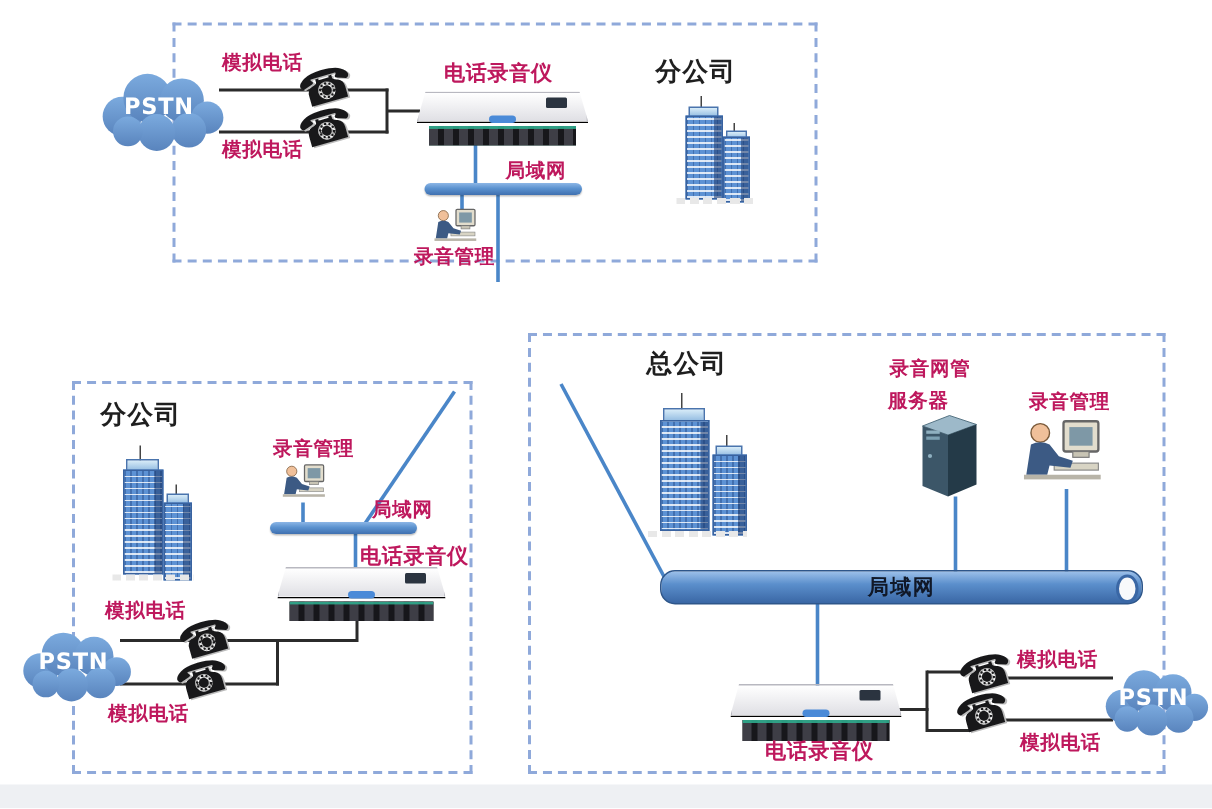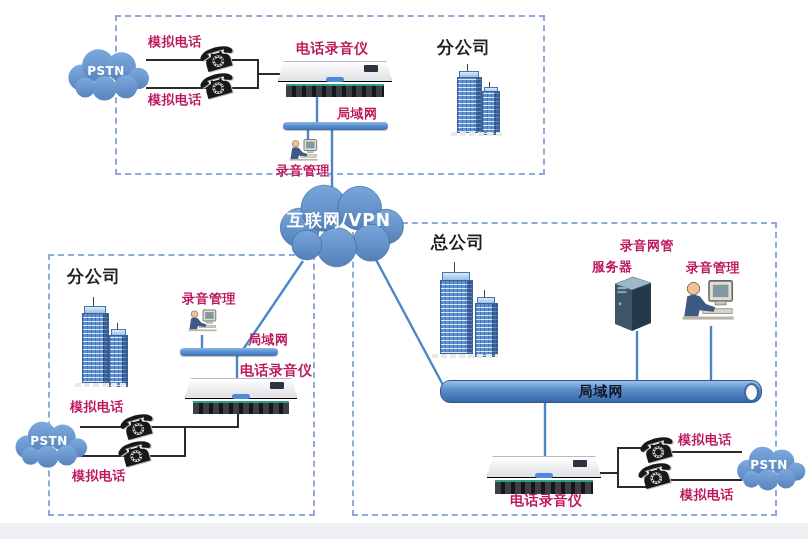--- a/index.html
+++ b/index.html
@@ -18,21 +18,21 @@
   .label.mid { font-size:14px; }
   .title { position:absolute; z-index:4; font-size:17px; font-weight:600; color:#1f1f1f; white-space:nowrap; letter-spacing:1px; }
 
   
   .cloud { position:absolute; z-index:5; }
   .cloud svg { display:block; width:100%; height:100%; }
   .cloud-text {
     position:absolute; inset:0; display:flex; align-items:center; justify-content:center;
     color:#ffffff; font-weight:bold; z-index:6; padding-bottom:4px;
   }
-  .cloud-text.pstn { font-size:12px; letter-spacing:.5px; }
+  .cloud-text.pstn { font-size:15px; letter-spacing:.5px; }
   .cloud-text.vpn  { font-size:17px; letter-spacing:1px; }
 
   
   .bar { position:absolute; z-index:3; height:8px; border-radius:4px;
     background:linear-gradient(180deg,#8cb6e6 0%,#5b92cf 45%,#3f70b0 100%);
     box-shadow:0 1px 1px rgba(0,0,0,.25);
   }
   .pipe { position:absolute; z-index:3; height:21px; border-radius:10px;
     background:linear-gradient(180deg,#9cc0ea 0%,#5b8fcc 40%,#3a67a5 100%);
     border:1px solid #2e5档a; border:1px solid #2e568a;
@@ -177,40 +177,20 @@
   <div class="bldg" style="left:449px;top:64px;width:56px;height:72px;">
     <div class="antenna" style="left:18px;top:0;height:8px;"></div>
     <div class="roof" style="left:10px;top:7px;width:18px;height:6px;"></div>
     <div class="tower" style="left:8px;top:13px;width:23px;height:54px;"></div>
     <div class="antenna" style="left:40px;top:18px;height:6px;"></div>
     <div class="roof" style="left:35px;top:23px;width:12px;height:5px;"></div>
     <div class="tower" style="left:33px;top:27px;width:16px;height:42px;"></div>
     <div class="pads" style="left:2px;top:68px;width:52px;"></div>
   </div>
 
-  <div class="cloud" style="left:264px;top:176px;width:150px;height:92px;">
-    <svg viewBox="0 0 120 80">
-      <defs>
-          <linearGradient id="cg2" x1="0" y1="0" x2="0" y2="1">
-        <stop offset="0" stop-color="#78a7dc"></stop>
-            <stop offset="1" stop-color="#5480b9"></stop>
-      </linearGradient>
-        </defs>
-      <g fill="url(#cg2)" stroke="#40699e" stroke-width=".6">
-        <circle cx="26" cy="45" r="17"></circle>
-          <circle cx="47" cy="28" r="20"></circle>
-          <circle cx="78" cy="28" r="19"></circle>
-        <circle cx="101" cy="44" r="15"></circle>
-          <circle cx="88" cy="58" r="16"></circle>
-          <circle cx="58" cy="62" r="17"></circle>
-          <circle cx="32" cy="60" r="13"></circle>
-      </g>
-    </svg>
-    <span class="cloud-text vpn">互联网/VPN</span>
-  </div>
 
   <span class="title" style="left:67px;top:265px;">分公司</span>
   <div class="bldg" style="left:73px;top:297px;width:58px;height:92px;">
     <div class="antenna" style="left:20px;top:0;height:10px;"></div>
     <div class="roof" style="left:11px;top:9px;width:20px;height:7px;"></div>
     <div class="tower" style="left:9px;top:16px;width:25px;height:68px;"></div>
     <div class="antenna" style="left:44px;top:26px;height:7px;"></div>
     <div class="roof" style="left:38px;top:32px;width:13px;height:6px;"></div>
     <div class="tower" style="left:36px;top:38px;width:17px;height:50px;"></div>
     <div class="pads" style="left:2px;top:86px;width:54px;"></div>
@@ -270,21 +250,21 @@
   <div class="bldg" style="left:428px;top:262px;width:74px;height:98px;">
     <div class="antenna" style="left:26px;top:0;height:11px;"></div>
     <div class="roof" style="left:14px;top:10px;width:26px;height:8px;"></div>
     <div class="tower" style="left:12px;top:18px;width:31px;height:72px;"></div>
     <div class="antenna" style="left:56px;top:28px;height:8px;"></div>
     <div class="roof" style="left:49px;top:35px;width:16px;height:6px;"></div>
     <div class="tower" style="left:47px;top:41px;width:21px;height:52px;"></div>
     <div class="pads" style="left:4px;top:92px;width:66px;"></div>
   </div>
 
-  <span class="label" style="left:620px;top:237px;">录音网管</span>
+  <span class="label" style="left:593px;top:237px;">录音网管</span>
   <span class="label" style="left:592px;top:258px;">服务器</span>
   <div class="icon" style="left:611px;top:274px;width:44px;height:58px;">
     <svg viewBox="0 0 44 58">
       <polygon points="4,10 22,3 40,9 21,16" fill="#9db9c9" stroke="#486878" stroke-width=".6"></polygon>
       <polygon points="4,10 21,16 21,57 4,50" fill="#3c5668"></polygon>
       <polygon points="21,16 40,9 40,49 21,57" fill="#243a48"></polygon>
       <rect x="6.5" y="13" width="9" height="2.2" fill="#8fb0c0"></rect>
       <rect x="6.5" y="17" width="9" height="2.2" fill="#7ca0b2"></rect>
       <circle cx="9" cy="30" r="1.4" fill="#8fb0c0"></circle>
     </svg>

